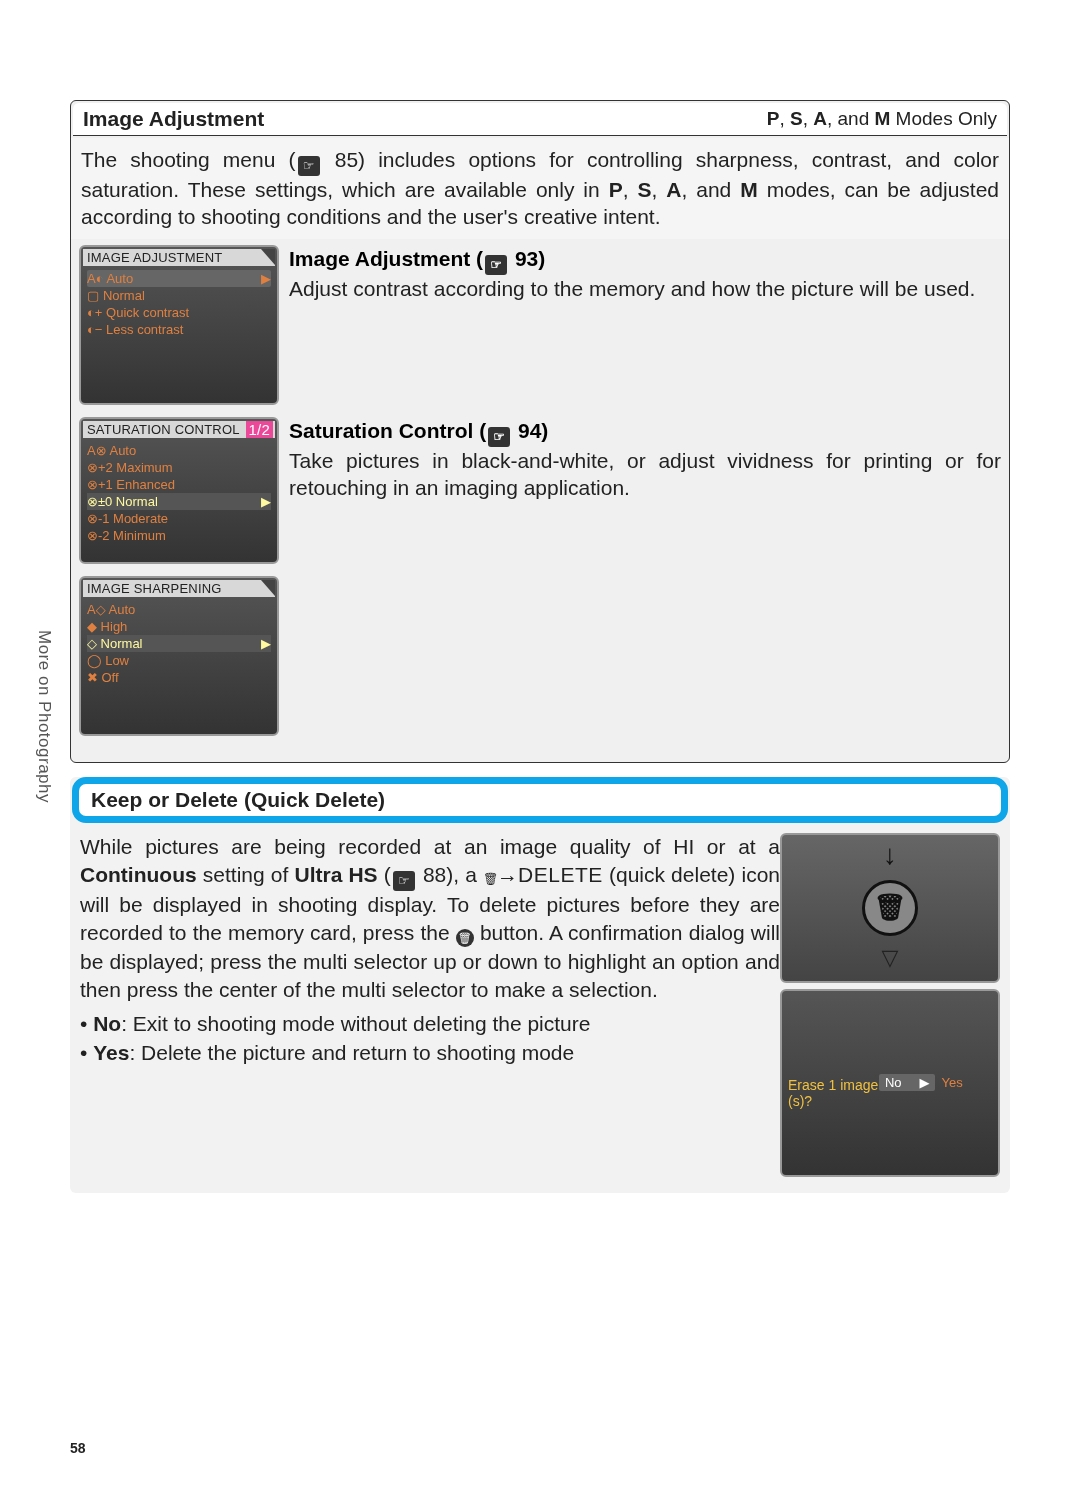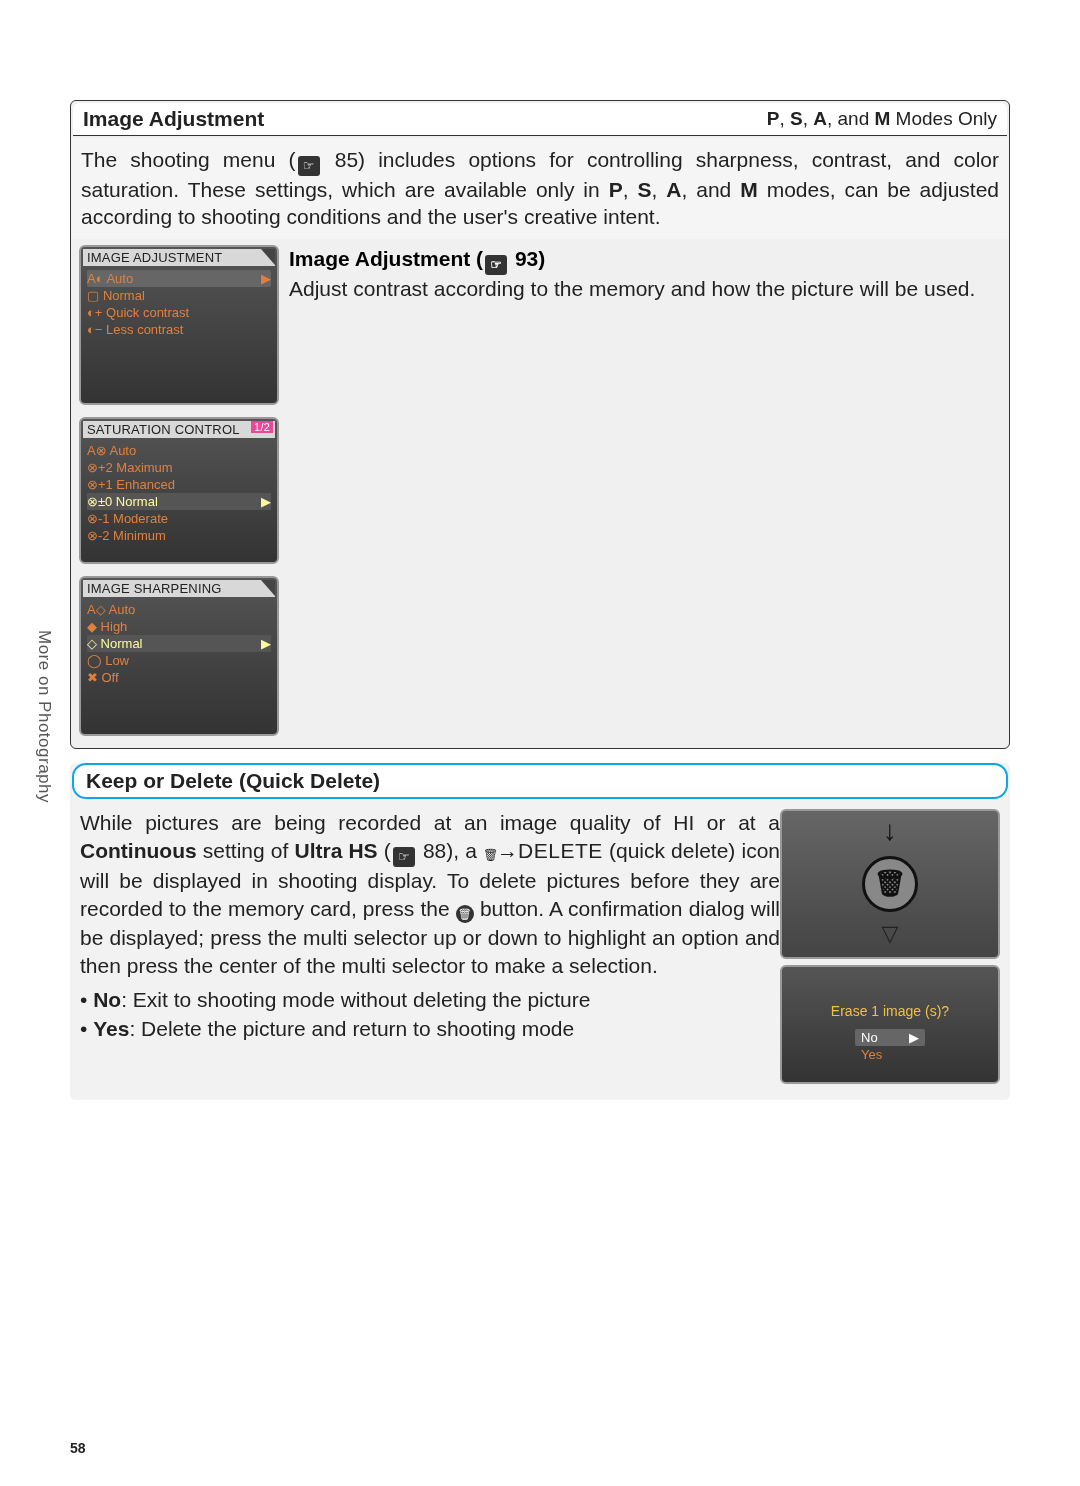--- a/index.html
+++ b/index.html
@@ -10,21 +10,21 @@
     height: 1486px;
     position: relative;
     font-size: 21px;
     color: #222;
   }
   .top-bar { height: 100px; background: #fff; }
   .content { padding: 0 70px; }
   .section-box {
     border: 1px solid #333;
     border-radius: 6px;
-    padding-bottom: 6px;
+    padding-bottom: 20px;
     margin-bottom: 2px;
     background: #f0f0f0;
   }
   .section-header {
     display: flex;
     justify-content: space-between;
     align-items: center;
     border-bottom: 1px solid #333;
     padding: 4px 10px;
     background: #fff;
@@ -63,64 +63,64 @@
   }
   .thumb-title .corner {
     position: absolute; right: 0; top: 0;
     width: 0; height: 0;
     border-left: 14px solid transparent;
     border-top: 16px solid #444;
   }
   .thumb-title .pagebadge {
     position: absolute; right: 2px; top: 0px;
     background: #ec4899; color: #fff;
-    font-size: 11px; padding: 0 3px;
+    font-size: 15px; padding: 0 3px;
   }
   .thumb ul { list-style: none; }
   .thumb li { font-size: 13px; color: #e08040; padding: 1px 0; display:flex; align-items:flex-end; gap:4px;}
   .thumb li.sel { background:#666; border-radius:2px;}
   .thumb li.sel-b { background:#555; color:#fffaa0;}
   .desc { flex: 1; line-height: 1.3; text-align: justify;}
   .desc-title { font-weight: bold; color: #000; }
   .ref-icon {
     display: inline-block;
     width: 22px; height: 20px;
     background: #333;
     color: #fff;
     font-size: 13px;
     text-align: center;
     line-height: 20px;
     border-radius: 3px;
     vertical-align: -3px;
     margin: 0 2px;
   }
   .box2-header {
-    border: 2px solid #0ea5e9;
+    border: 7px solid #0ea5e9;
     border-radius: 14px;
     padding: 4px 12px;
     font-weight: bold;
     margin: 2px;
     background:#fff;
   }
   .box2 { background:#f2f2f2; border-radius:6px; padding-bottom:8px; margin-top: 14px; }
   .box2-body { display:flex; padding: 8px 10px;}
   .box2-text { flex:1; line-height:1.35; text-align:justify; font-size:21px;}
   .box2-text ul { list-style:none; margin-top:6px;}
   .box2-text li { text-indent:-14px; margin-left:14px;}
   .side-thumbs { width:220px; flex:0 0 220px; display:flex; flex-direction:column; gap:6px;}
   .dial-thumb {
     height:150px; background:linear-gradient(#666,#444);
     border:2px solid #999; border-radius:6px;
     position:relative; display:flex; align-items:center; justify-content:center;
   }
   .erase-thumb {
-    height:119px; background:linear-gradient(#555,#333);
+    height:188px; background:linear-gradient(#555,#333);
     border:2px solid #999; border-radius:6px;
     color:#fff; font-size:13px; padding:6px;
-    display:flex; flex-direction:column; align-items:center;
+    display:flex; flex-direction:row; align-items:center;
   }
   .erase-thumb .q { color:#f0c040; font-size:14px; margin-top: 30px; margin-bottom:10px;}
   .erase-opt { width:70px; padding:1px 6px; font-size:13px; }
   .erase-opt.no { background:#666; border-radius:2px; display:flex; justify-content:space-between;}
   .erase-opt.yes { color:#e08040; }
   .sidebar-label {
     position: absolute;
     left: 34px; top: 630px;
     writing-mode: vertical-rl;
     font-size: 17px;
@@ -205,20 +205,26 @@
               <span style="margin-left:auto;">▶</span>
             </li>
           <li>
               <span>⊗-1 Moderate</span>
             </li>
           <li>
               <span>⊗-2 Minimum</span>
             </li>
         </ul>
       </div>
+      <div class="desc">
+        <div class="desc-title">
+          <span>Saturation Control (</span><span class="ref-icon">☞</span> <span>94</span><span>)</span>
+        </div>
+        <div>Take pictures in black-and-white, or adjust vividness for printing or for retouching in an imaging application.</div>
+      </div>
     </div>
 
     <div class="row">
       <div class="thumb">
         <div class="thumb-title"><span>IMAGE SHARPENING</span><span class="corner"></span></div>
         <ul>
           <li>
               <span>A◇ Auto</span>
             </li>
           <li>

